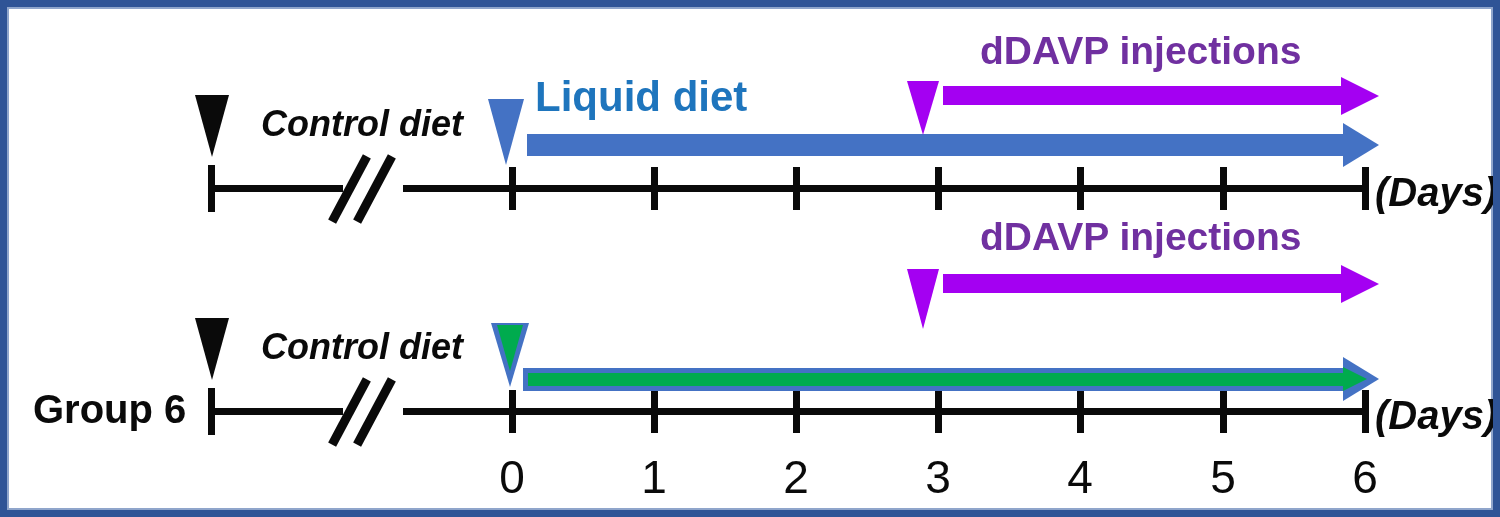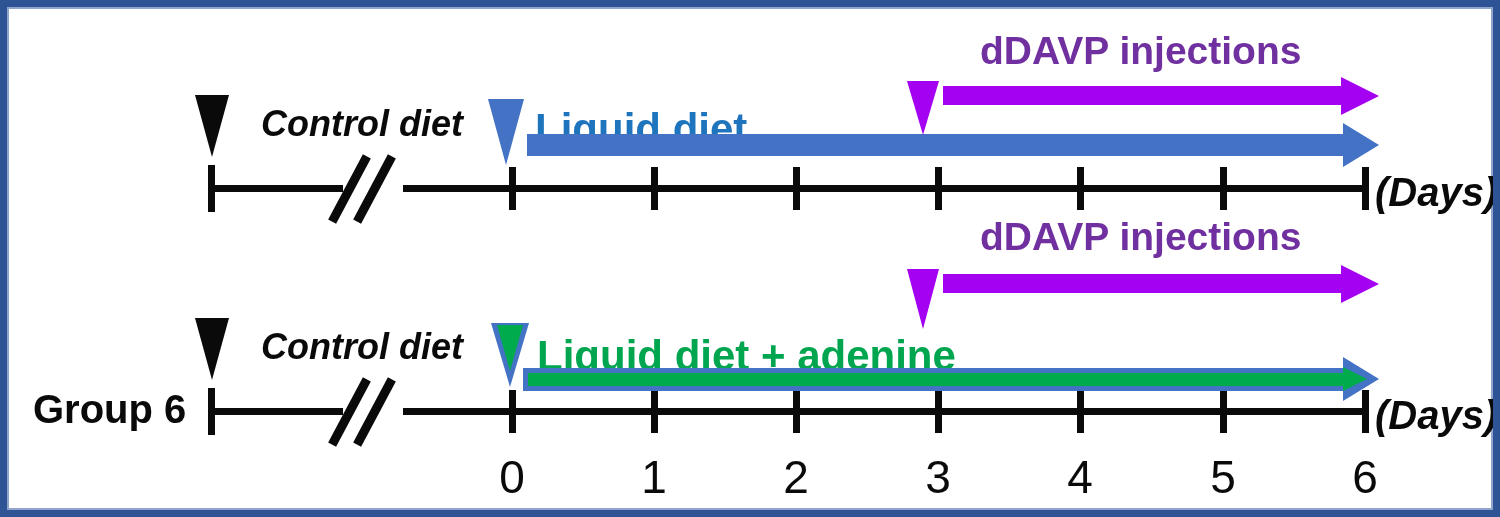--- a/index.html
+++ b/index.html
@@ -26,21 +26,21 @@
   .t4{left:1070px;} .t5{left:1213px;} .t6{left:1355px;}
   .gap{left:336px;width:60px;height:11px;background:#fff;}
   .slash{position:absolute;width:9px;height:74px;background:var(--black,#0a0a0a);transform:rotate(28deg);}
   .s1{left:338px;} .s2{left:363px;}
 
   .tri-down{clip-path:polygon(0 0,100% 0,50% 100%);}
   .tri-right{clip-path:polygon(0 0,100% 50%,0 100%);}
 
   .black-marker{left:188px;width:34px;height:62px;background:var(--black,#0a0a0a);}
   .control-label{left:254px;font-size:36px;font-style:italic;font-weight:600;color:var(--black,#0a0a0a);white-space:nowrap;}
-  .diet-label{font-size:42px;font-weight:600;white-space:nowrap;margin-top:32px;}
+  .diet-label{font-size:42px;font-weight:600;white-space:nowrap;}
   .inj-label{left:973px;font-size:39px;font-weight:700;color:var(--purple-text,#7030A0);white-space:nowrap;}
   .days-label{left:1368px;font-size:40px;font-style:italic;font-weight:600;color:var(--black,#0a0a0a);white-space:nowrap;}
 
   .inj-marker{left:900px;width:32px;background:var(--magenta-arrow,#A400F2);}
   .inj-bar{left:936px;width:402px;height:19px;background:var(--magenta-arrow,#A400F2);}
   .inj-head{left:1334px;width:38px;height:38px;background:var(--magenta-arrow,#A400F2);}
 
   
   .g1 .group-label{top:157px;}
   .g1 .tl-line{top:178px;}
@@ -139,21 +139,20 @@
     <div class="abs tick day-tick t4"></div>
     <div class="abs tick day-tick t5"></div>
     <div class="abs tick day-tick t6"></div>
 
     <div class="abs black-marker tri-down"></div>
     <div class="abs control-label">Control diet</div>
 
     <div class="abs diet-marker tri-down">
       <span class="diet-marker-inner"></span>
     </div>
-    <div class="abs diet-label">Liquid diet + adenine</div>
     <div class="abs diet-bar"></div>
     <div class="abs diet-head tri-right"></div>
     <div class="abs diet-head-inner tri-right"></div>
 
     <div class="abs inj-marker tri-down"></div>
     <div class="abs inj-bar"></div>
     <div class="abs inj-head tri-right"></div>
     <div class="abs inj-label">dDAVP injections</div>
 
     <div class="abs days-label">(Days)</div>

